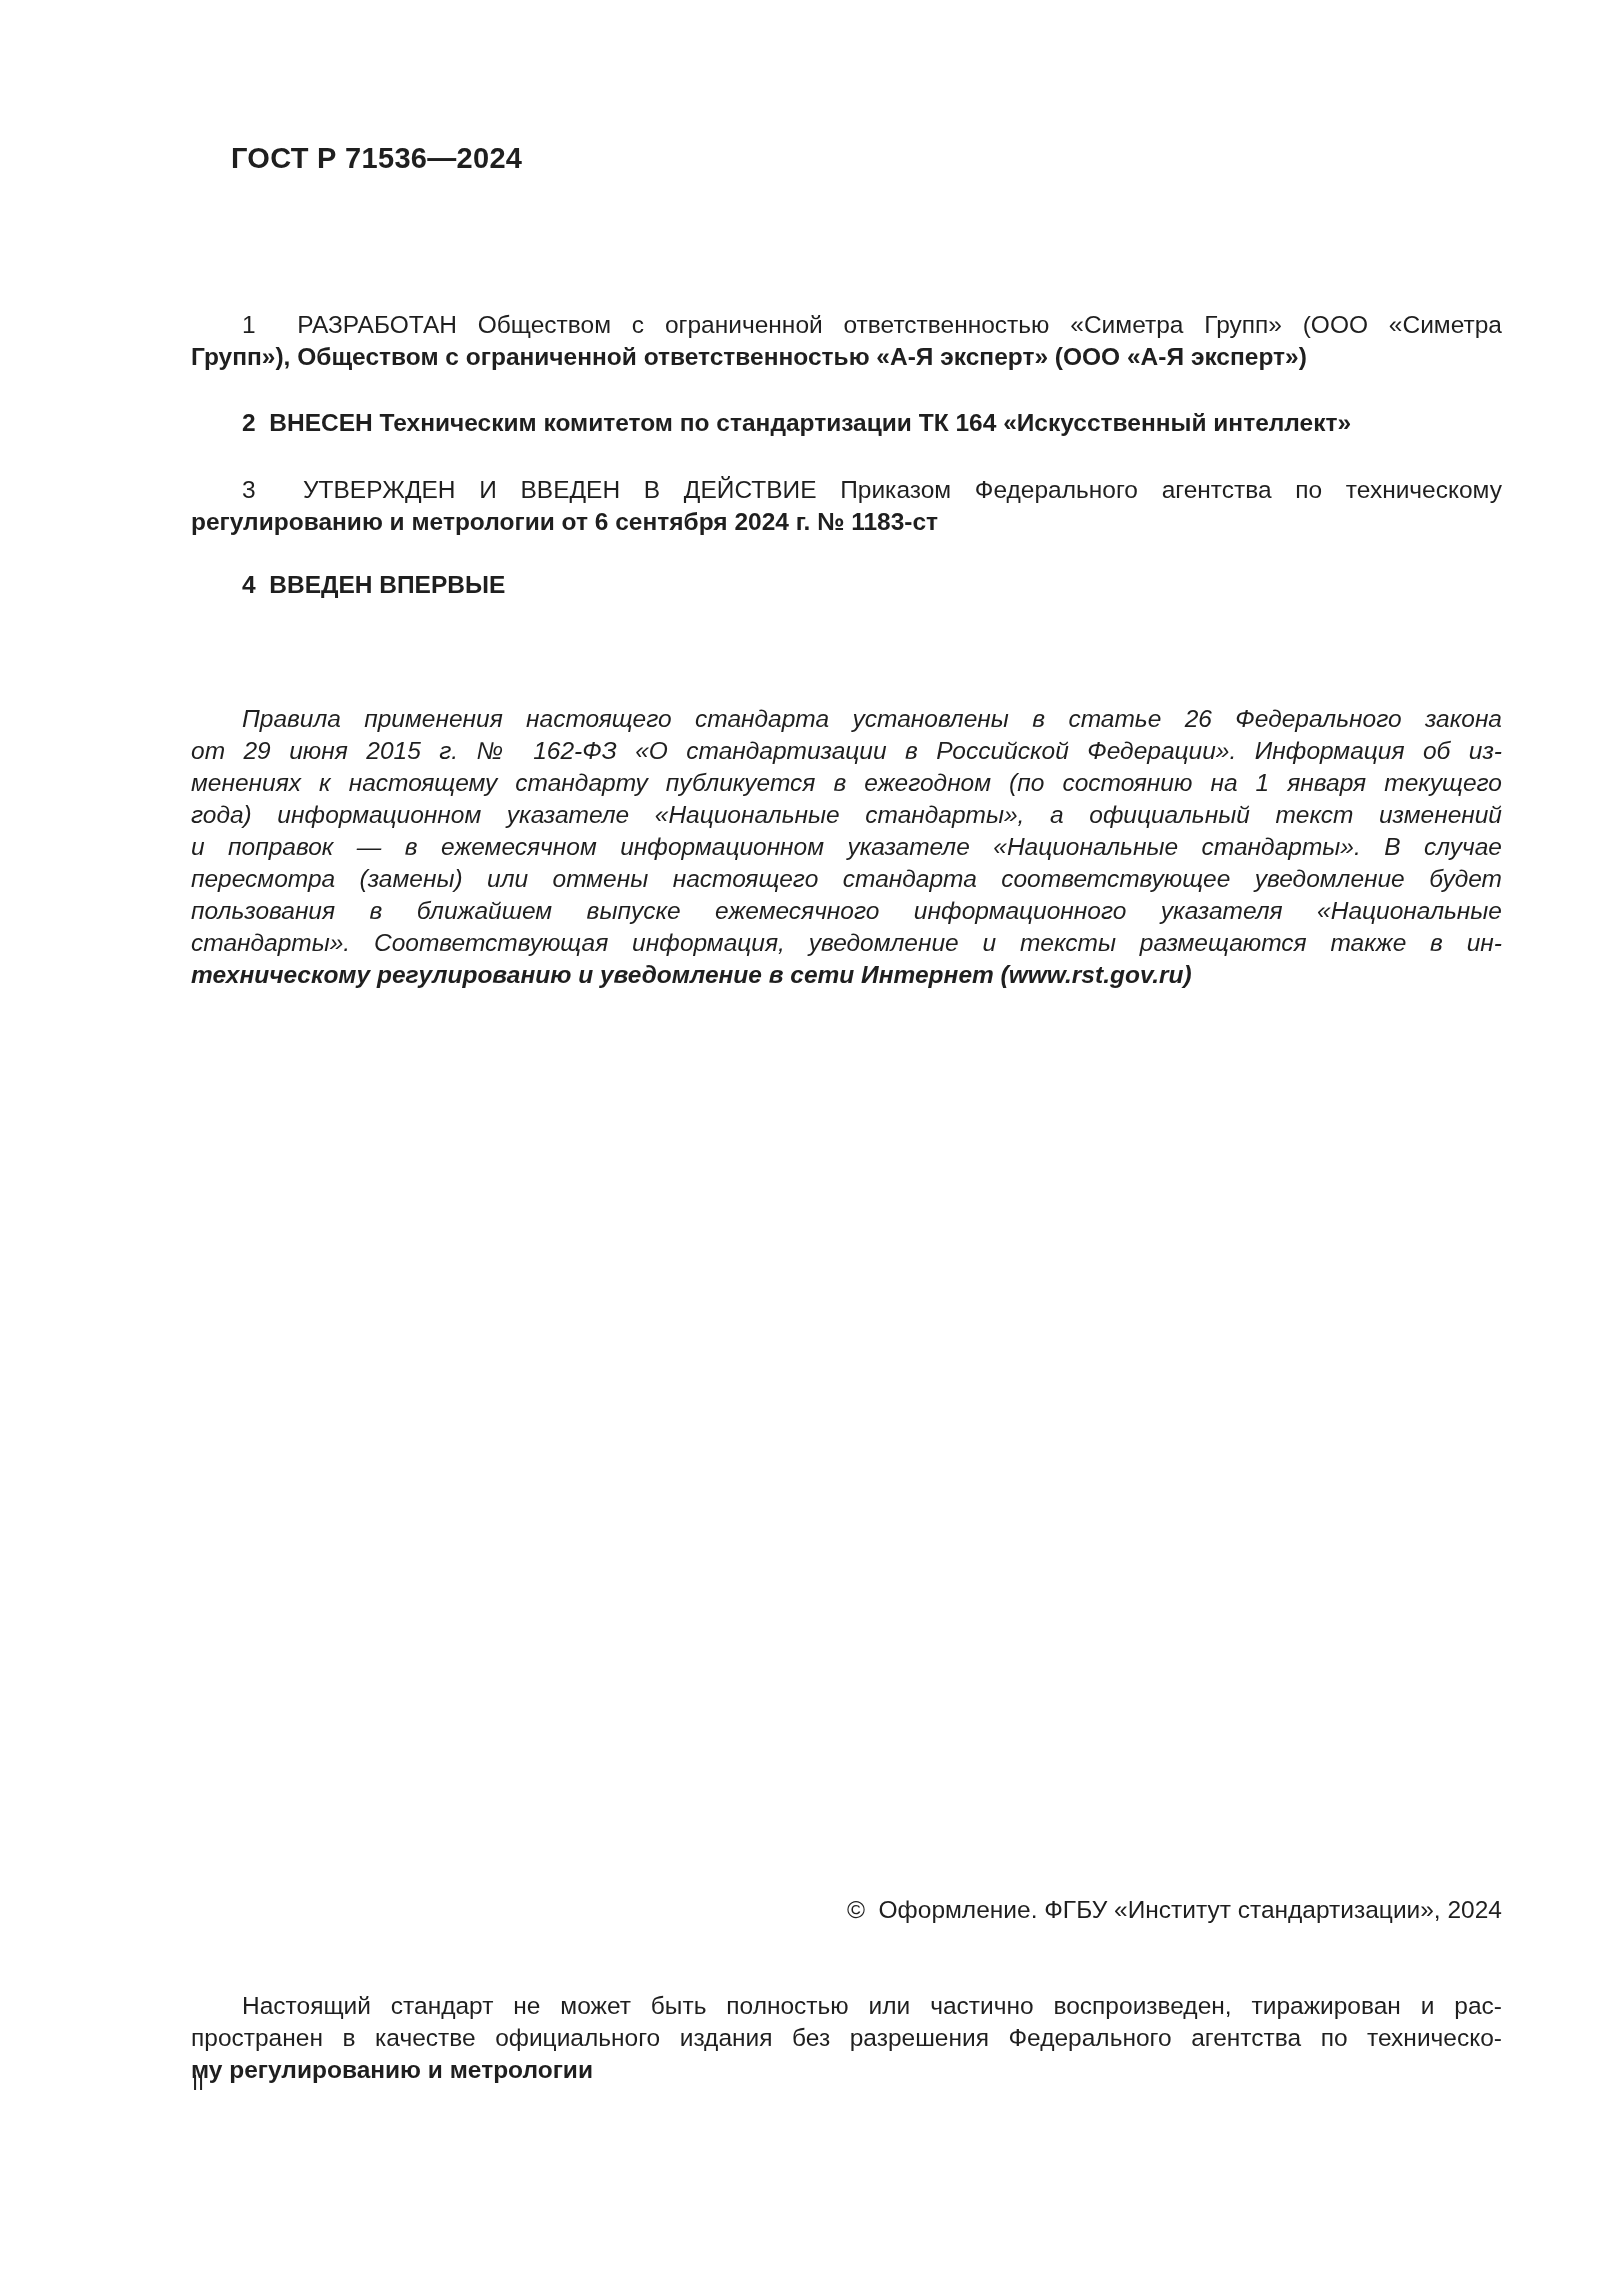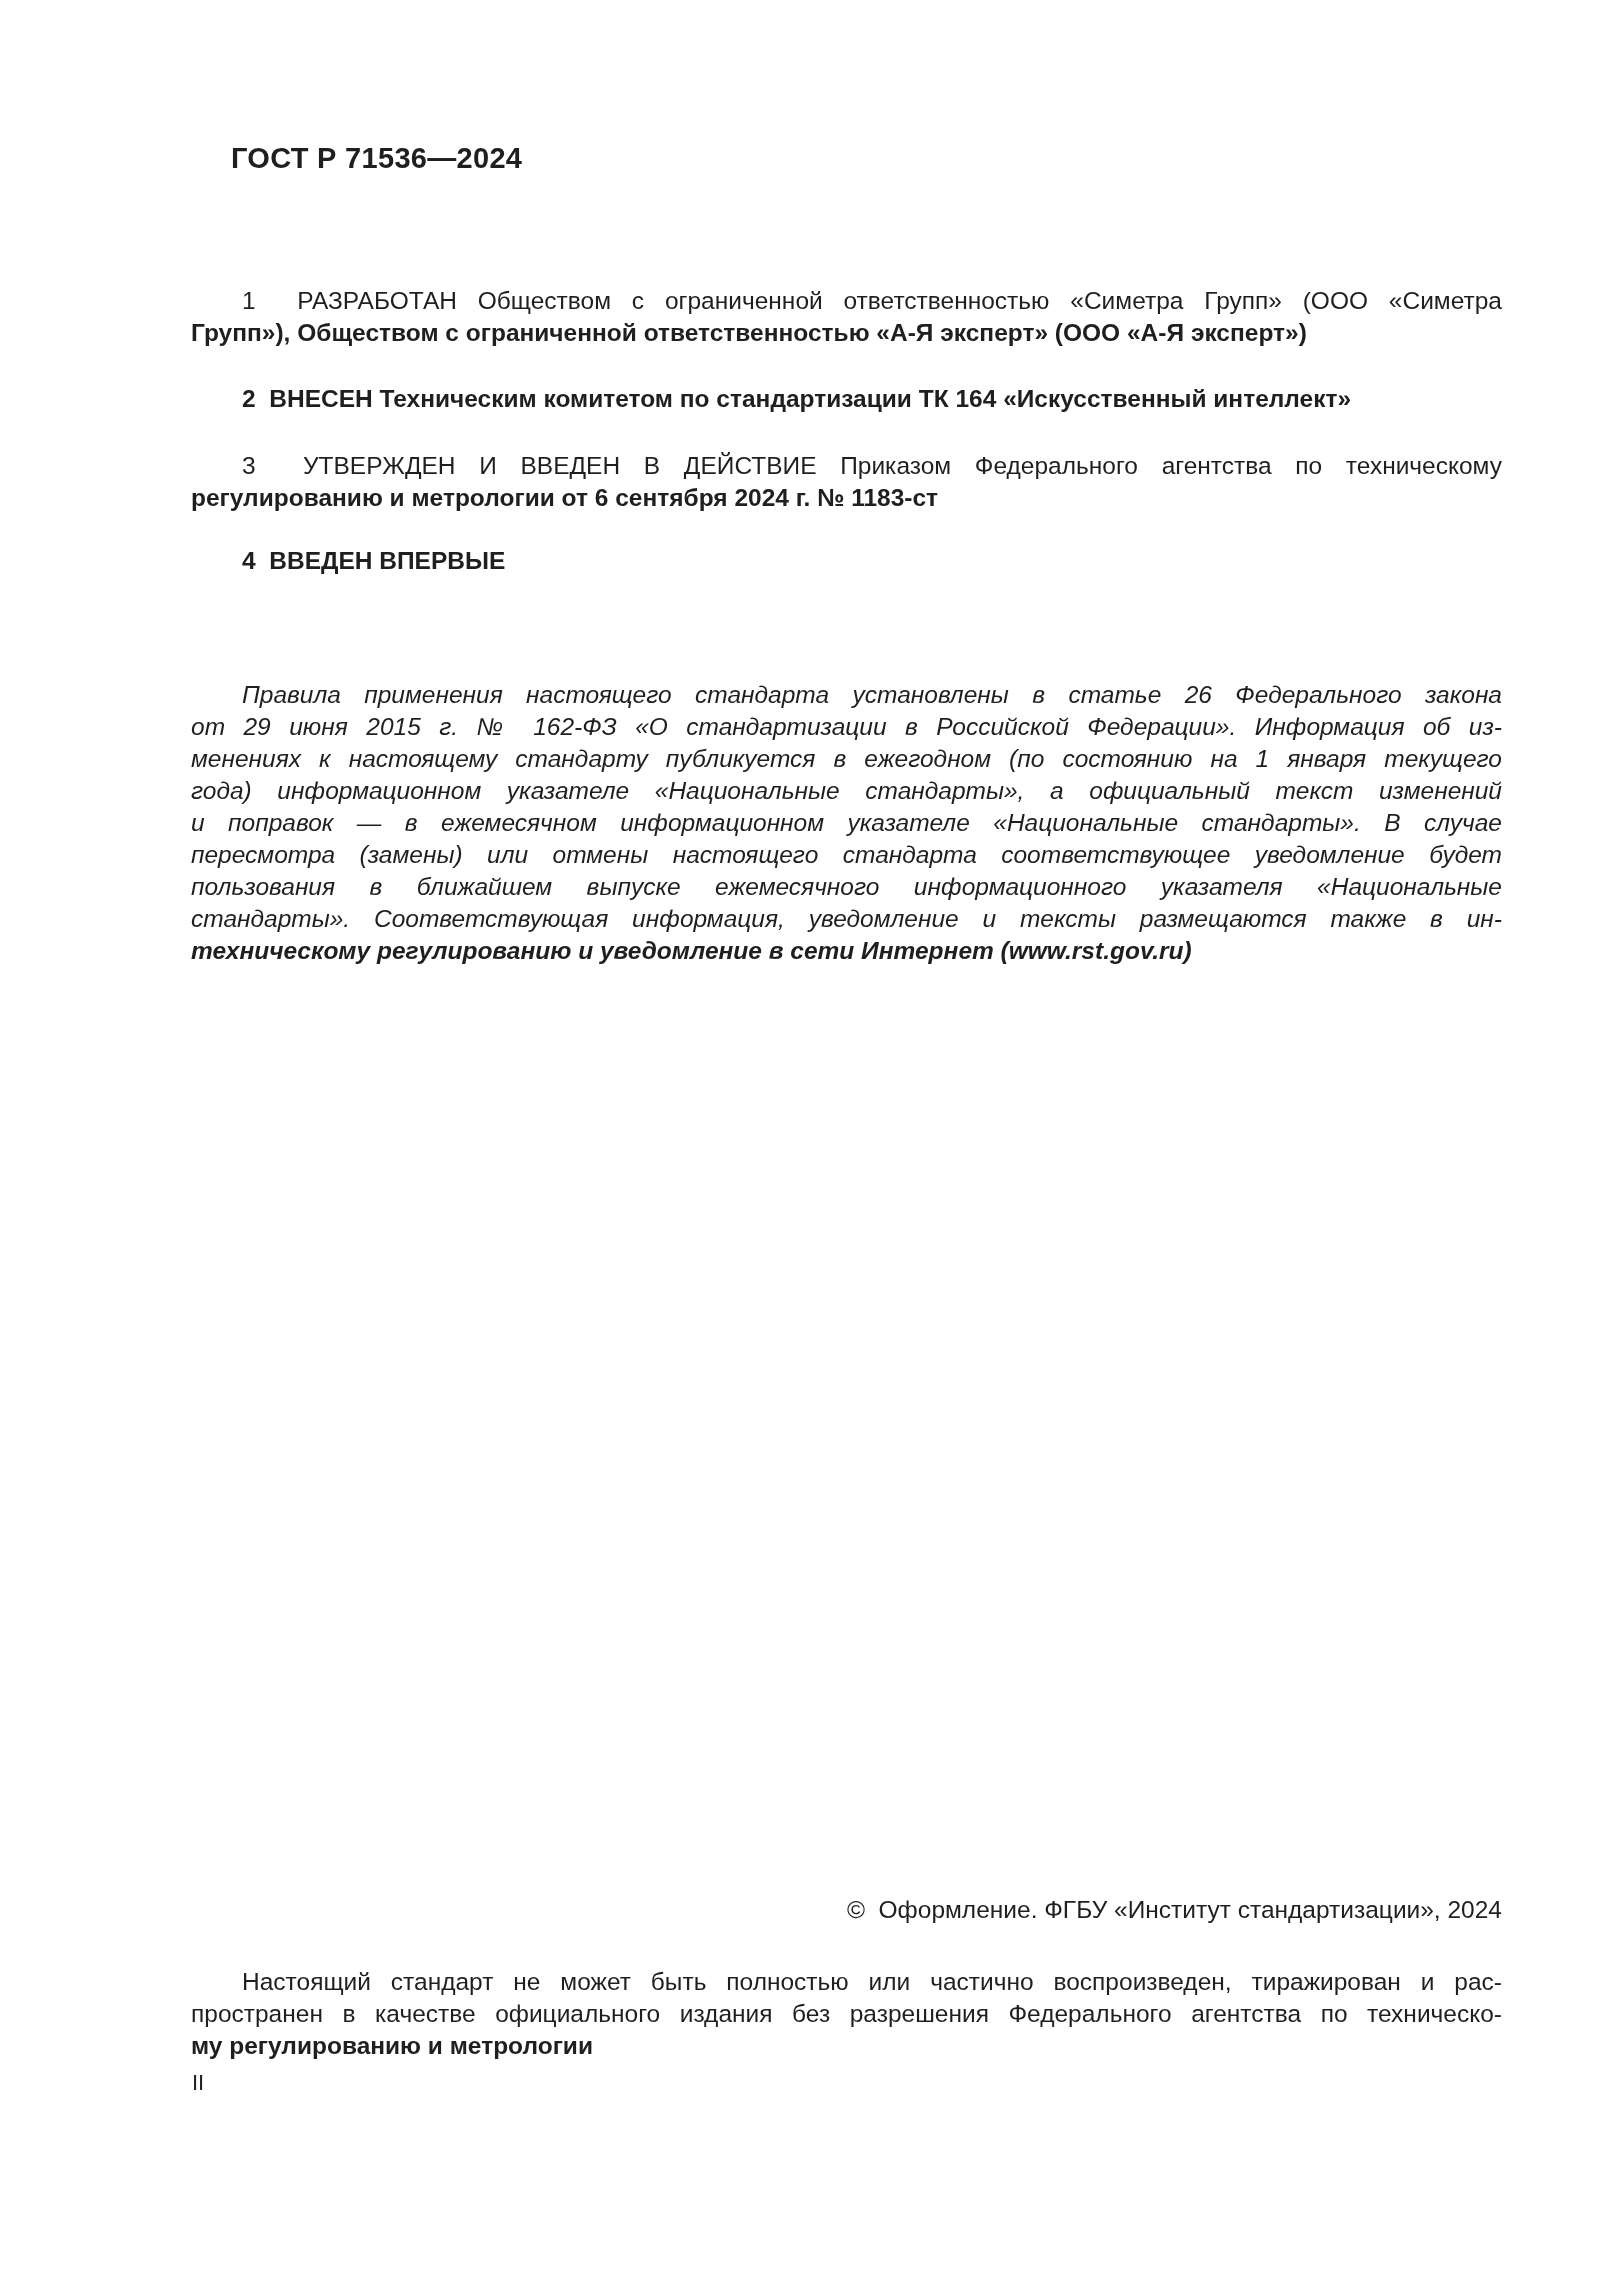--- a/index.html
+++ b/index.html
@@ -41,20 +41,21 @@
     font-weight: 700;
     text-align: center;
   }
   
   .text-block {
     position: absolute;
     left: 191px;
     width: 1311px;
     font-size: 24.5px;
     line-height: 32px;
+    margin-top: 24px;
   }
   .text-block .line {
     text-align: justify;
     text-align-last: justify;
   }
   .text-block .line:last-child { text-align-last: left; font-weight: bold; }
   .text-block .line:first-child { text-indent: 51px; }
   .italic { font-style: italic; }
 
   .pos-item1 { top: 285px; }

